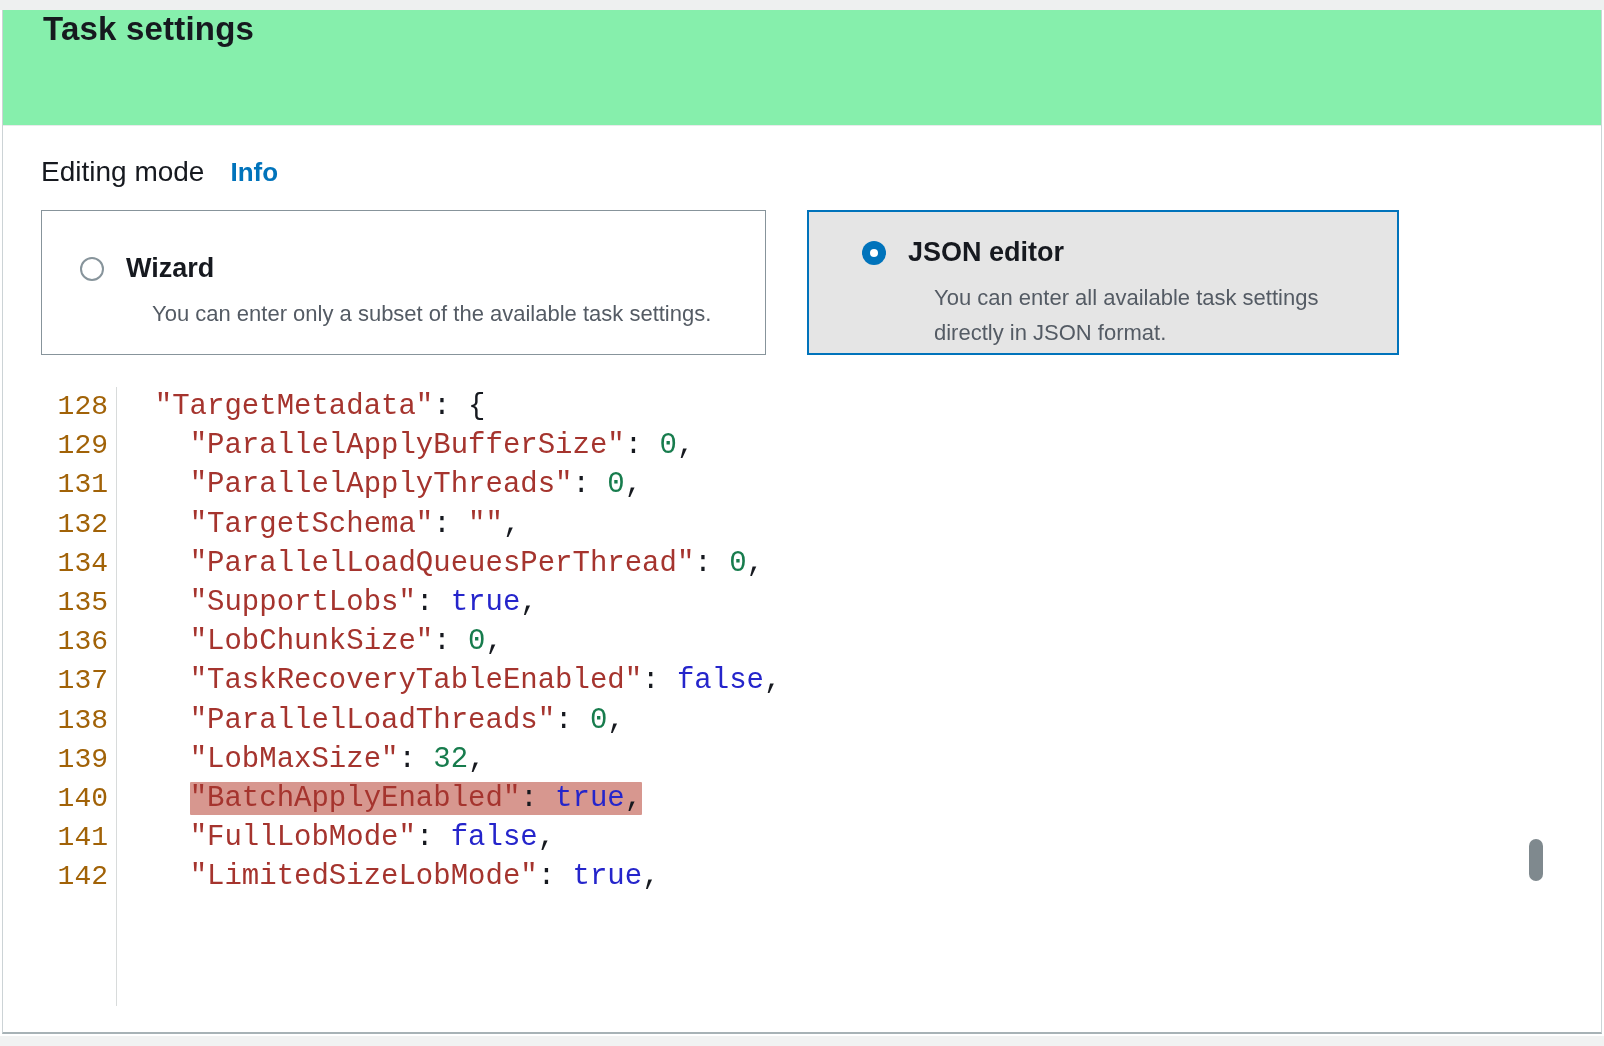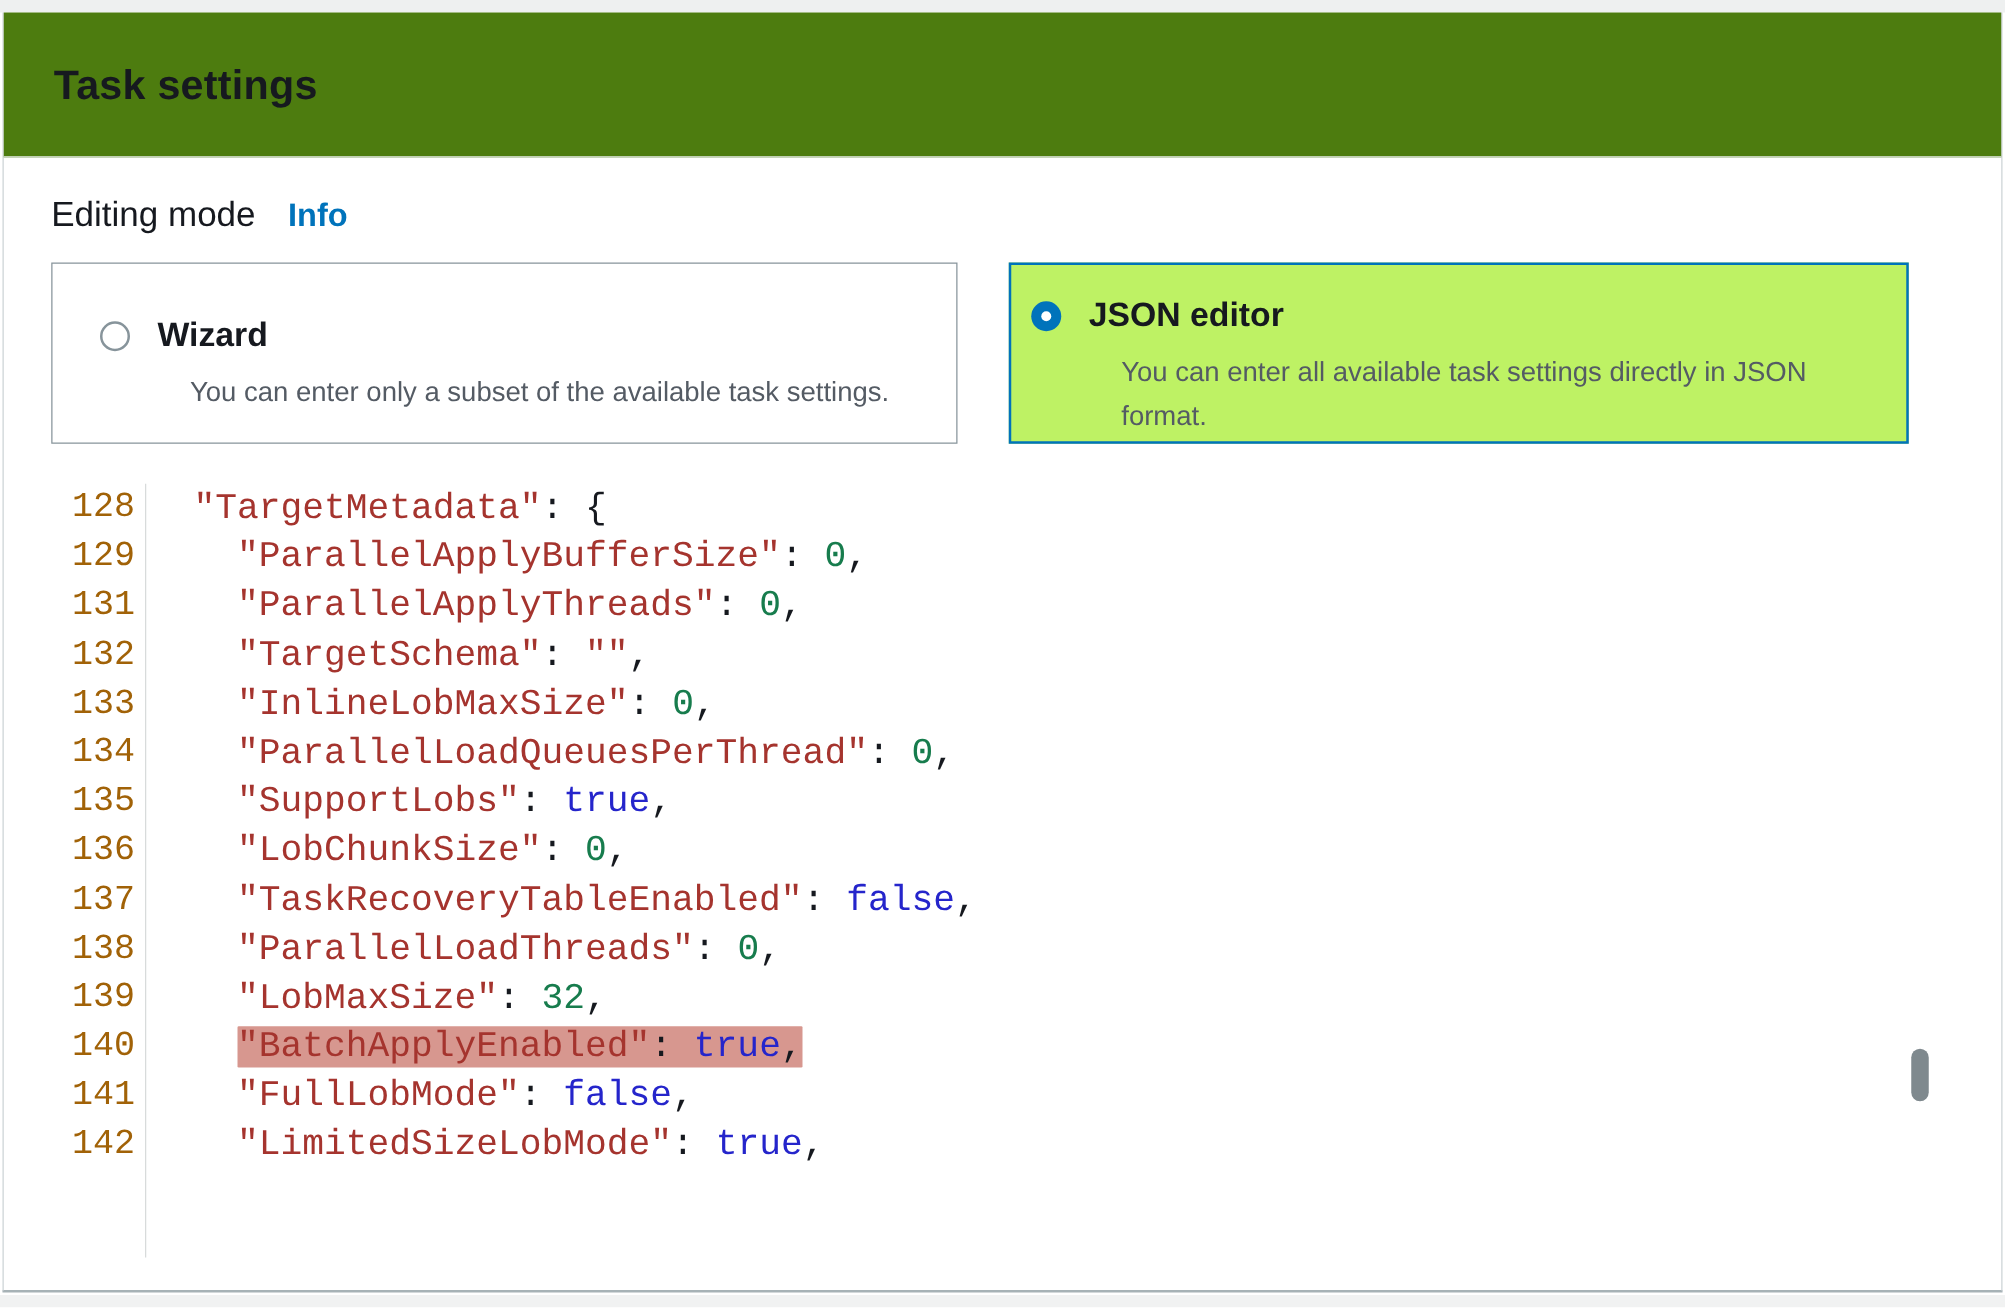--- a/index.html
+++ b/index.html
@@ -10,36 +10,36 @@
   }
   .top-strip{height:10px;background:#eef0f0;}
   .bottom-strip{position:absolute;left:0;right:0;bottom:0;height:10px;background:#f1f2f2;}
   .panel{
     margin:0 2px;background:#ffffff;
     border-left:1px solid #ccd3d6;border-right:1px solid #ccd3d6;
     border-bottom:2px solid #a7b2b6;
     height:1024px;box-sizing:border-box;
   }
   .panel-header{
-    height:116px;background:#4d7c0f;border-bottom:1px solid #e8ebeb;
-    display:flex;align-items:center;padding-left:40px;box-sizing:border-box;
+    height:116px;background:#86efac;border-bottom:1px solid #e8ebeb;
+    display:flex;padding-left:40px;box-sizing:border-box;
   }
   .panel-title{font-size:33px;font-weight:700;margin:0;color:#16191f;letter-spacing:0.2px;}
   .panel-body{padding:30px 38px 0 38px;}
   .mode-row{display:flex;align-items:baseline;margin-bottom:22px;}
   .mode-label{font-size:28px;font-weight:400;color:#16191f;}
   .info-link{font-size:26px;font-weight:700;color:#0073bb;margin-left:26px;text-decoration:none;cursor:pointer;}
   
   .option-cards{display:flex;gap:41px;margin-bottom:32px;}
   .option-card{
     width:725px;height:145px;box-sizing:border-box;background:#ffffff;
     border:1px solid #87949b;padding:42px 24px 0 38px;cursor:pointer;
   }
   .option-card.selected{
-    width:720px;border:2px solid #0073bb;background:#bef264;padding:25px 23px 0 16px;
+    width:592px;border:2px solid #0073bb;background:#e5e5e5;padding:25px 23px 0 53px;
   }
   .option-head{display:flex;align-items:center;gap:22px;}
   .radio{
     width:24px;height:24px;border-radius:50%;box-sizing:border-box;flex:0 0 auto;
     border:2px solid #87949b;background:#ffffff;
   }
   .radio.checked{
     border:none;background:#0073bb;position:relative;
   }
   .radio.checked::after{
@@ -108,21 +108,20 @@
       </div>
     </div>
 
     <div class="editor">
       <div class="gutter-sep"></div>
       <div id="code-lines">
           <div class="code-row"><span class="line-num">128</span><span class="code-text">  <span><span class="tok-key">"TargetMetadata"</span><span class="tok-punct">: </span><span class="tok-punct">{</span></span></span></div>
           <div class="code-row"><span class="line-num">129</span><span class="code-text">    <span><span class="tok-key">"ParallelApplyBufferSize"</span><span class="tok-punct">: </span><span class="tok-num">0</span><span class="tok-punct">,</span></span></span></div>
           <div class="code-row"><span class="line-num">131</span><span class="code-text">    <span><span class="tok-key">"ParallelApplyThreads"</span><span class="tok-punct">: </span><span class="tok-num">0</span><span class="tok-punct">,</span></span></span></div>
           <div class="code-row"><span class="line-num">132</span><span class="code-text">    <span><span class="tok-key">"TargetSchema"</span><span class="tok-punct">: </span><span class="tok-key">""</span><span class="tok-punct">,</span></span></span></div>
-          <div class="code-row"><span class="line-num">133</span><span class="code-text">    <span><span class="tok-key">"InlineLobMaxSize"</span><span class="tok-punct">: </span><span class="tok-num">0</span><span class="tok-punct">,</span></span></span></div>
           <div class="code-row"><span class="line-num">134</span><span class="code-text">    <span><span class="tok-key">"ParallelLoadQueuesPerThread"</span><span class="tok-punct">: </span><span class="tok-num">0</span><span class="tok-punct">,</span></span></span></div>
           <div class="code-row"><span class="line-num">135</span><span class="code-text">    <span><span class="tok-key">"SupportLobs"</span><span class="tok-punct">: </span><span class="tok-bool">true</span><span class="tok-punct">,</span></span></span></div>
           <div class="code-row"><span class="line-num">136</span><span class="code-text">    <span><span class="tok-key">"LobChunkSize"</span><span class="tok-punct">: </span><span class="tok-num">0</span><span class="tok-punct">,</span></span></span></div>
           <div class="code-row"><span class="line-num">137</span><span class="code-text">    <span><span class="tok-key">"TaskRecoveryTableEnabled"</span><span class="tok-punct">: </span><span class="tok-bool">false</span><span class="tok-punct">,</span></span></span></div>
           <div class="code-row"><span class="line-num">138</span><span class="code-text">    <span><span class="tok-key">"ParallelLoadThreads"</span><span class="tok-punct">: </span><span class="tok-num">0</span><span class="tok-punct">,</span></span></span></div>
           <div class="code-row"><span class="line-num">139</span><span class="code-text">    <span><span class="tok-key">"LobMaxSize"</span><span class="tok-punct">: </span><span class="tok-num">32</span><span class="tok-punct">,</span></span></span></div>
           <div class="code-row"><span class="line-num">140</span><span class="code-text">    <span class="hl"><span class="tok-key">"BatchApplyEnabled"</span><span class="tok-punct">: </span><span class="tok-bool">true</span><span class="tok-punct">,</span></span></span></div>
           <div class="code-row"><span class="line-num">141</span><span class="code-text">    <span><span class="tok-key">"FullLobMode"</span><span class="tok-punct">: </span><span class="tok-bool">false</span><span class="tok-punct">,</span></span></span></div>
           <div class="code-row"><span class="line-num">142</span><span class="code-text">    <span><span class="tok-key">"LimitedSizeLobMode"</span><span class="tok-punct">: </span><span class="tok-bool">true</span><span class="tok-punct">,</span></span></span></div>
         </div>

